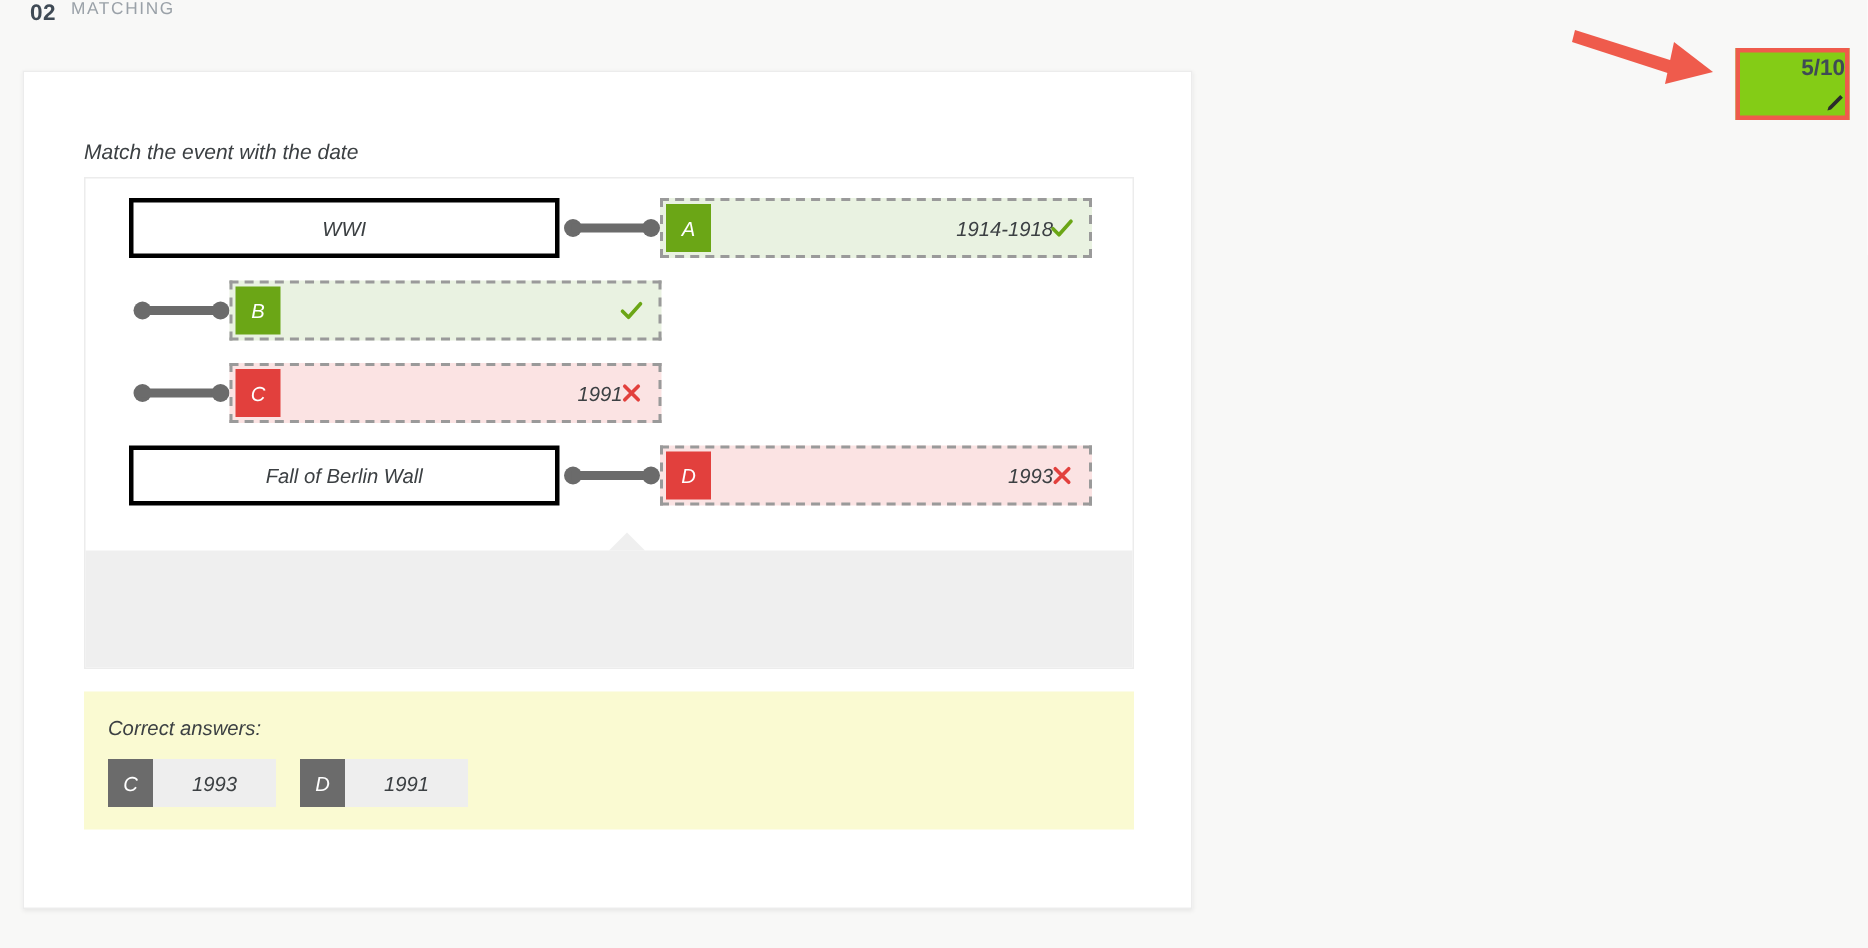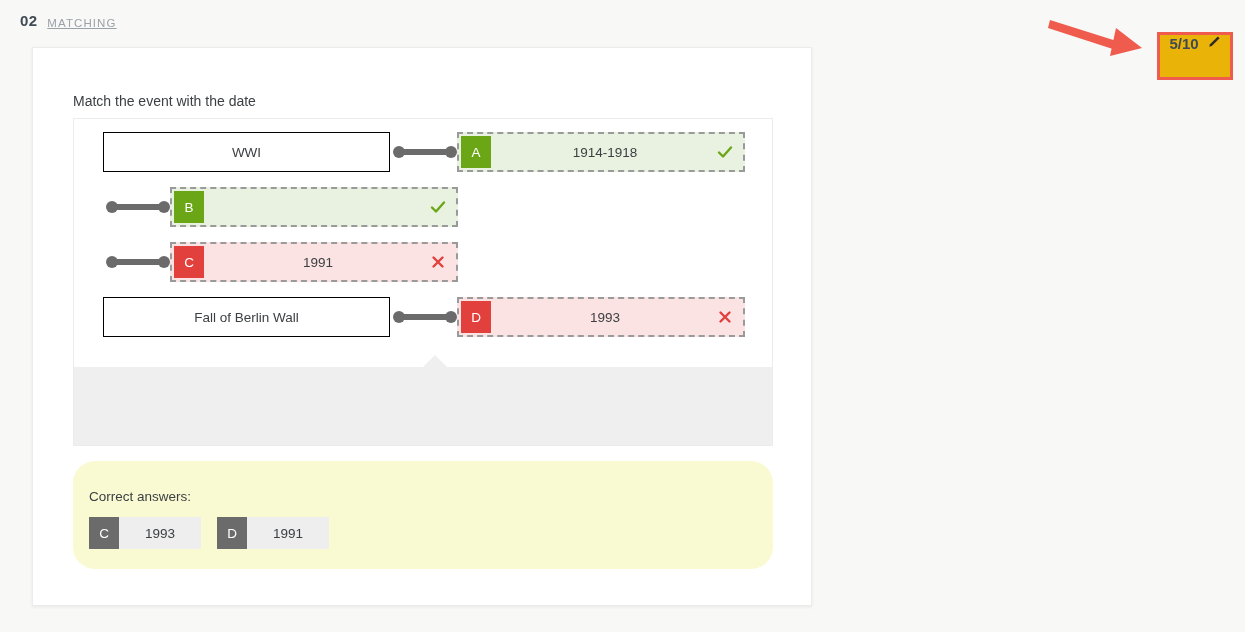--- a/index.html
+++ b/index.html
@@ -13,81 +13,82 @@
     font-family: "Liberation Sans", sans-serif;
     color: #3c4043;
     overflow: hidden;
     position: relative;
   }
 
   
   .q-header {
     position: absolute;
     left: 20px;
-    top: 12px;
-    display: flex;
-    align-items: flex-end;
+    top: 0;
+    display: flex;
+    align-items: flex-start;
     gap: 10px;
   }
   .q-number {
     font-size: 15px;
     font-weight: bold;
     color: #3f4a55;
     letter-spacing: .3px;
   }
   .q-type {
     font-size: 11.5px;
     color: #9aa1a8;
     letter-spacing: 1.1px;
     text-transform: uppercase;
-    text-decoration: underline;
   }
 
   
   .score-badge {
     position: absolute;
     left: 1157px;
     top: 32px;
     width: 76px;
     height: 48px;
     border: 3px solid #ef5b4c;
-    background: #eab308;
-    display: flex;
-    align-items: flex-start;
+    background: #84cc16;
+    display: flex;
+    align-items: flex-end;
     justify-content: center;
     gap: 8px;
     box-sizing: border-box;
+    flex-direction: column;
   }
   .score-text {
     font-size: 15px;
     font-weight: bold;
     color: #3f4a55;
   }
   .pencil-icon svg { display: block; }
 
   .arrow-annot {
     position: absolute;
     left: 1048px;
     top: 14px;
     width: 104px;
     height: 44px;
     pointer-events: none;
   }
 
   
   .card {
     position: absolute;
-    left: 32px;
+    left: 15px;
     top: 47px;
     width: 780px;
     height: 559px;
     background: #ffffff;
     border: 1px solid #ececec;
     box-sizing: border-box;
     box-shadow: 0 1px 3px rgba(0,0,0,.07);
+    font-style: italic;
   }
 
   .prompt {
     position: absolute;
     left: 40px;
     top: 45px;
     font-size: 14px;
     color: #3c4043;
   }
 
@@ -109,21 +110,21 @@
     align-items: center;
     height: 40px;
     margin-bottom: 15px;
     padding-left: 29px;
   }
   .row:last-child { margin-bottom: 16px; }
 
   .event-box {
     width: 287px;
     height: 40px;
-    border: 1px solid #000000;
+    border: 3px solid #000000;
     box-sizing: border-box;
     display: flex;
     align-items: center;
     justify-content: center;
     font-size: 13.5px;
     color: #3c4043;
     background: #fff;
   }
 
   
@@ -175,21 +176,21 @@
     justify-content: center;
     color: #ffffff;
     font-size: 13.5px;
   }
   .letter.green { background: #6ba616; }
   .letter.red { background: #e2403d; }
   .letter.gray { background: #6b6b6b; }
 
   .answer-text {
     flex: 1;
-    text-align: center;
+    text-align: right;
     font-size: 13.5px;
     color: #3c4043;
     padding-right: 22px;
   }
   .mark {
     position: absolute;
     right: 10px;
     top: 50%;
     transform: translateY(-50%);
     display: flex;
@@ -212,25 +213,24 @@
     border-right: 12px solid transparent;
     border-bottom: 12px solid #efefef;
   }
 
   
   .correct-panel {
     position: absolute;
     left: 40px;
     top: 413px;
     width: 700px;
-    height: 108px;
+    height: 92px;
     background: #fafad2;
     box-sizing: border-box;
-    padding: 28px 0 0 16px;
-    border-radius: 22px;
+    padding: 17px 0 0 16px;
   }
   .correct-title {
     font-size: 13.5px;
     color: #3c4043;
     margin-bottom: 13px;
   }
   .correct-list { display: flex; gap: 16px; }
   .correct-chip {
     display: flex;
     align-items: stretch;

